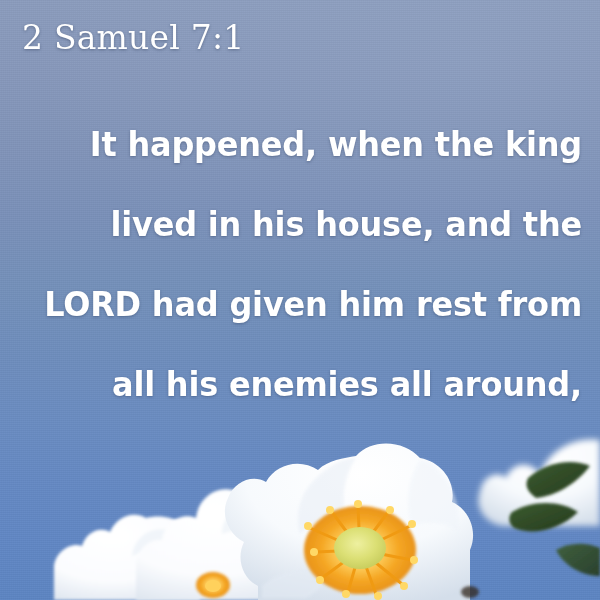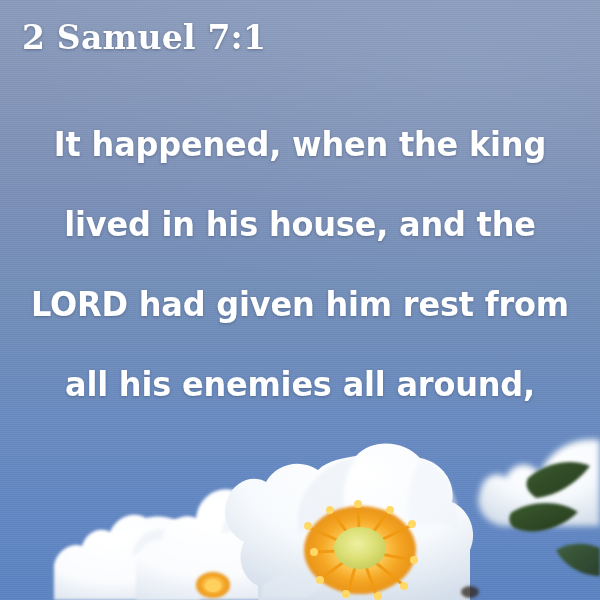--- a/index.html
+++ b/index.html
@@ -48,33 +48,33 @@
       repeating-linear-gradient(0deg, rgba(255,255,255,.5) 0 1px, rgba(0,0,0,.5) 1px 2px),
       repeating-linear-gradient(90deg, rgba(255,255,255,.5) 0 1px, rgba(0,0,0,.5) 1px 2px);
   }
 
   
   .verse-title {
     position: absolute;
     left: 22px;
     top: 18px;
     font-family: "DejaVu Serif", serif;
-    font-weight: 700;
+    font-weight: 400;
     font-size: 33px;
     letter-spacing: .2px;
     color: #ffffff;
     text-shadow: 0 1px 3px rgba(40,55,85,.45);
     white-space: nowrap;
   }
   .verse-body {
     position: absolute;
     left: 0;
     right: 0;
     top: 104px;
-    text-align: center;
+    text-align: right;
     color: #ffffff;
     font-family: "DejaVu Sans", sans-serif;
     font-weight: 700;
     font-size: 34px;
     line-height: 80px;
     letter-spacing: -0.2px;
     text-shadow: 0 1px 3px rgba(40,55,85,.40);
   }
   .verse-line {
     display: block;

